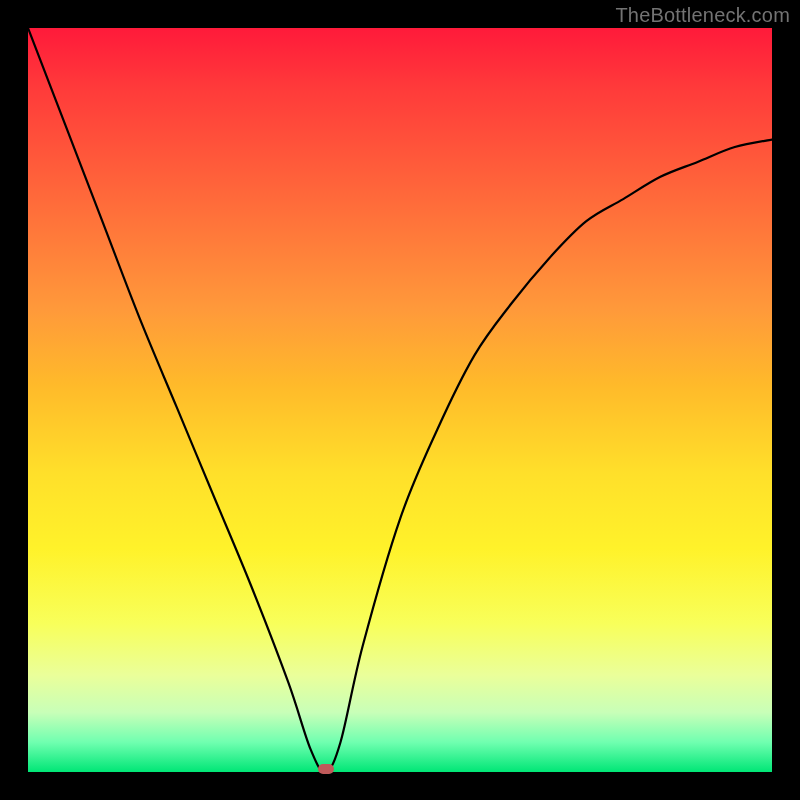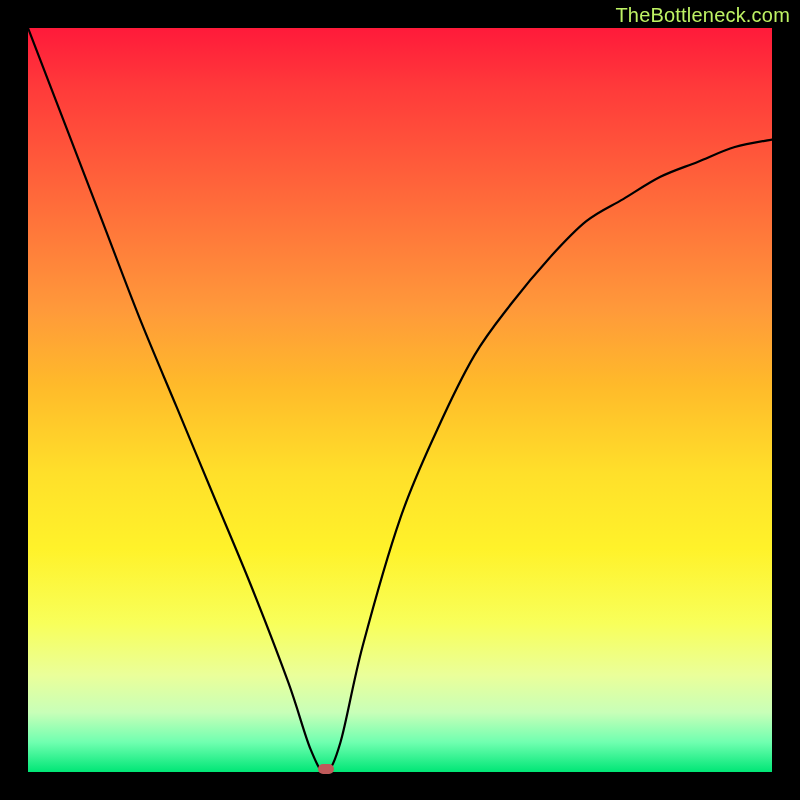--- a/index.html
+++ b/index.html
@@ -45,21 +45,21 @@
     border-radius: 5px;
     background: #c05a5a;
     transform: translate(-50%, -50%);
   }
   .watermark {
     position: absolute;
     top: 4px;
     right: 10px;
     font-family: Arial, Helvetica, sans-serif;
     font-size: 20px;
-    color: #bef264;
+    color: #737373;
     letter-spacing: 0.2px;
   }
 </style>
 </head>
 <body>
 
 <div class="stage">
 
   <div class="watermark">TheBottleneck.com</div>
 

